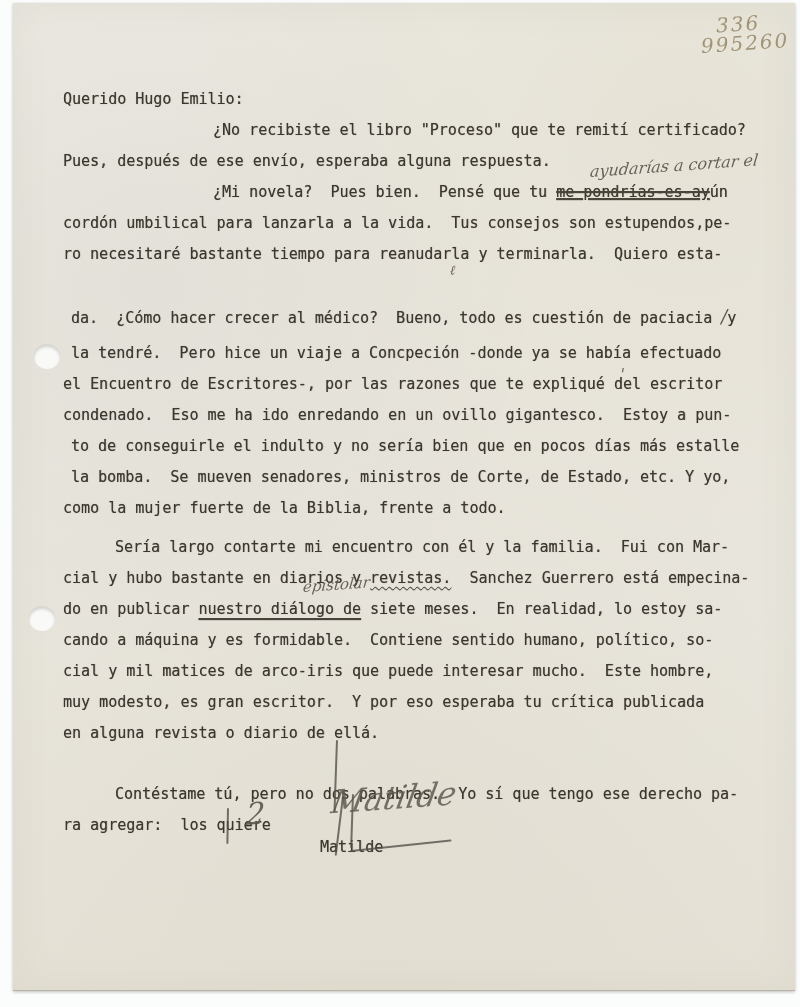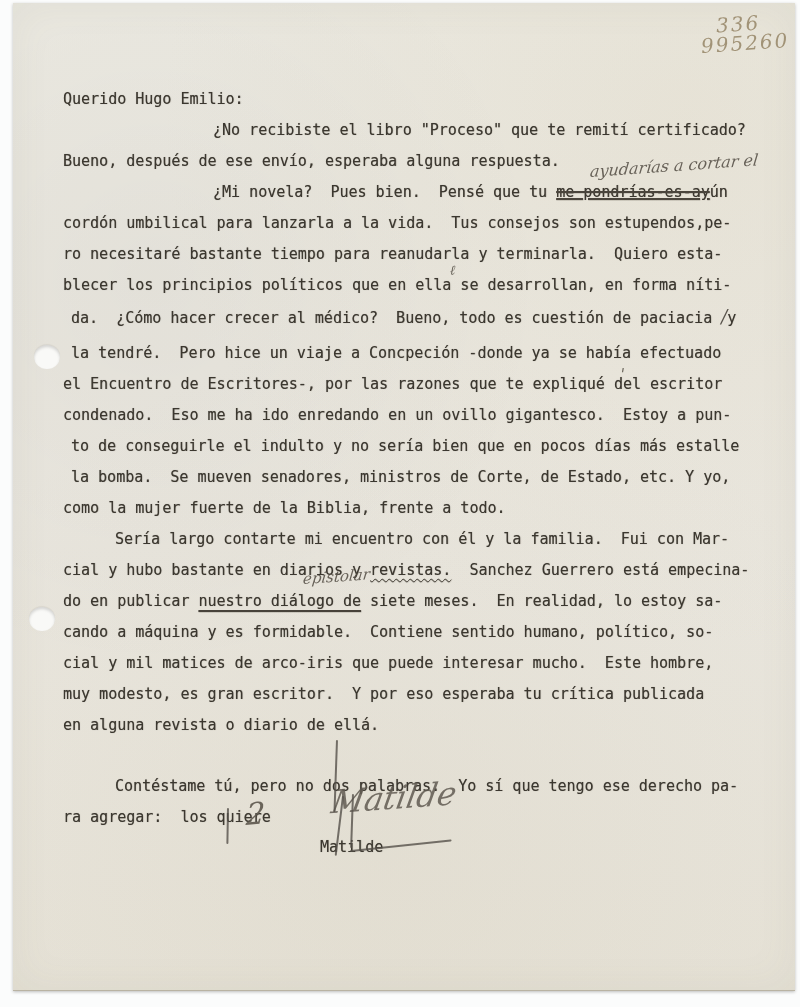--- a/index.html
+++ b/index.html
@@ -88,33 +88,33 @@
 
 <div class="hole" style="left:34px;top:345px;"></div>
 <div class="hole" style="left:29px;top:607px;"></div>
 
 <div class="archive-num" style="left:716px;top:14px;font-size:20px;transform:rotate(-4deg);">336</div>
 <div class="archive-num" style="left:701px;top:33px;font-size:20px;transform:rotate(-4deg);">995260</div>
 
 <div class="letter-body" id="letter-body">
     <div class="line"><span class="seg-typed">Querido Hugo Emilio:</span></div>
     <div class="line" style="padding-left: 150px;"><span class="seg-typed">¿No recibiste el libro "Proceso" que te remití certificado?</span></div>
-    <div class="line"><span class="seg-typed">Bueno, después de ese envío, esperaba alguna respuesta.</span></div>
+    <div class="line"><span class="seg-typed">Pues, después de ese envío, esperaba alguna respuesta.</span></div>
     <div class="line" style="padding-left: 150px;"><span class="seg-typed">¿Mi novela?  Pues bien.  Pensé que tu </span><span class="seg-struck">me pondrías-es-ay</span><span class="seg-typed">ún</span><span class="hand-ann" style="left: 527px; top: -13px; font-size: 16px; transform: rotate(-4deg) skewX(-10deg);">ayudarías a cortar el</span></div>
     <div class="line"><span class="seg-typed">cordón umbilical para lanzarla a la vida.  Tus consejos son estupendos,pe-</span></div>
     <div class="line"><span class="seg-typed">ro necesitaré bastante tiempo para reanudarla y terminarla.  Quiero esta-</span></div>
-    <div class="line"><span class="seg-typed">blecer los principios políticos que en ella se desarrollan, en forma níti-</span><span class="hand-ann" style="left: 387px; top: -6px; font-size: 13px; transform: rotate(-8deg) skewX(-10deg);">ℓ</span></div>
+    <div class="line"><span class="hand-ann" style="left: 387px; top: -6px; font-size: 13px; transform: rotate(-8deg) skewX(-10deg);">ℓ</span></div>
     <div class="line" style="padding-left: 8px;"><span class="seg-typed">da.  ¿Cómo hacer crecer al médico?  Bueno, todo es cuestión de paciacia </span><span class="seg-ink">/</span><span class="seg-typed">y</span></div>
     <div class="line" style="padding-left: 8px; margin-top: 6px;"><span class="seg-typed">la tendré.  Pero hice un viaje a Concpeción -donde ya se había efectuado</span></div>
     <div class="line"><span class="seg-typed">el Encuentro de Escritores-, por las razones que te expliqué del escritor</span><span class="hand-ann" style="left: 557px; top: -2px; font-size: 15px; transform: rotate(0deg) skewX(-10deg);">'</span></div>
     <div class="line"><span class="seg-typed">condenado.  Eso me ha ido enredando en un ovillo gigantesco.  Estoy a pun-</span></div>
     <div class="line" style="padding-left: 8px;"><span class="seg-typed">to de conseguirle el indulto y no sería bien que en pocos días más estalle</span></div>
     <div class="line" style="padding-left: 8px;"><span class="seg-typed">la bomba.  Se mueven senadores, ministros de Corte, de Estado, etc. Y yo,</span></div>
     <div class="line"><span class="seg-typed">como la mujer fuerte de la Biblia, frente a todo.</span></div>
-    <div class="line" style="padding-left: 52px;"><span class="seg-typed">Sería largo contarte mi encuentro con él y la familia.  Fui con Mar-</span></div>
+    <div class="line" style="padding-left: 52px; margin-top: 8px;"><span class="seg-typed">Sería largo contarte mi encuentro con él y la familia.  Fui con Mar-</span></div>
     <div class="line"><span class="seg-typed">cial y hubo bastante en diarios y </span><span class="seg-wavy">revistas.</span><span class="seg-typed">  Sanchez Guerrero está empecina-</span></div>
     <div class="line"><span class="seg-typed">do en publicar </span><span class="seg-underline">nuestro diálogo de</span><span class="seg-typed"> siete meses.  En realidad, lo estoy sa-</span><span class="hand-ann" style="left: 240px; top: -14px; font-size: 15px; transform: rotate(-4deg) skewX(-10deg);">epistolar</span></div>
     <div class="line"><span class="seg-typed">cando a máquina y es formidable.  Contiene sentido humano, político, so-</span></div>
     <div class="line"><span class="seg-typed">cial y mil matices de arco-iris que puede interesar mucho.  Este hombre,</span></div>
     <div class="line"><span class="seg-typed">muy modesto, es gran escritor.  Y por eso esperaba tu crítica publicada</span></div>
     <div class="line"><span class="seg-typed">en alguna revista o diario de ellá.</span></div>
     <div class="line" style="padding-left: 52px; margin-top: 30px;"><span class="seg-typed">Contéstame tú, pero no dos palabras.  Yo sí que tengo ese derecho pa-</span></div>
     <div class="line"><span class="seg-typed">ra agregar:  los quiere</span></div>
   </div>
 

